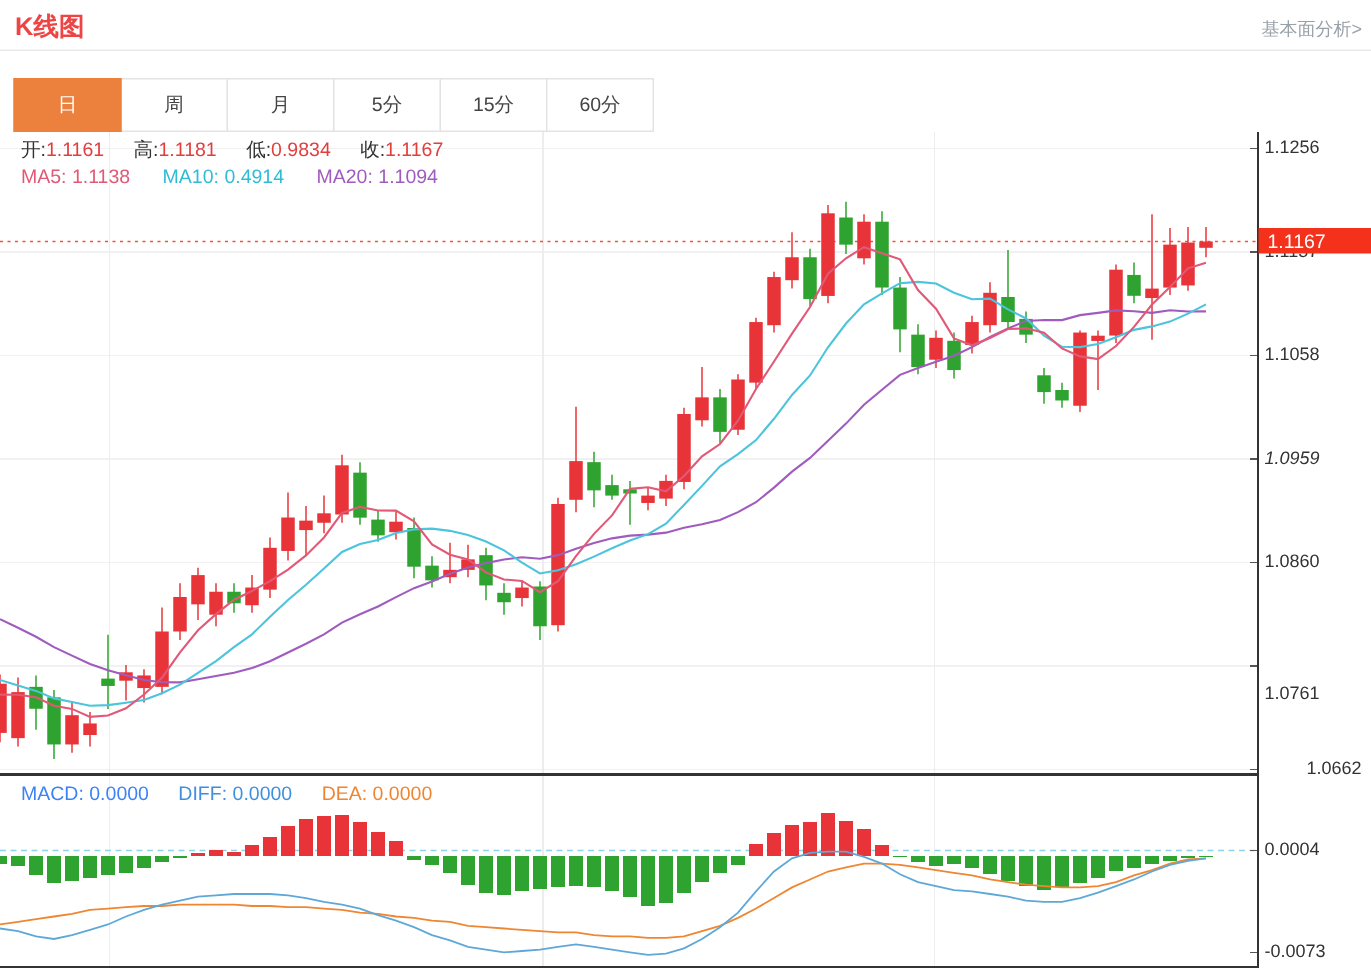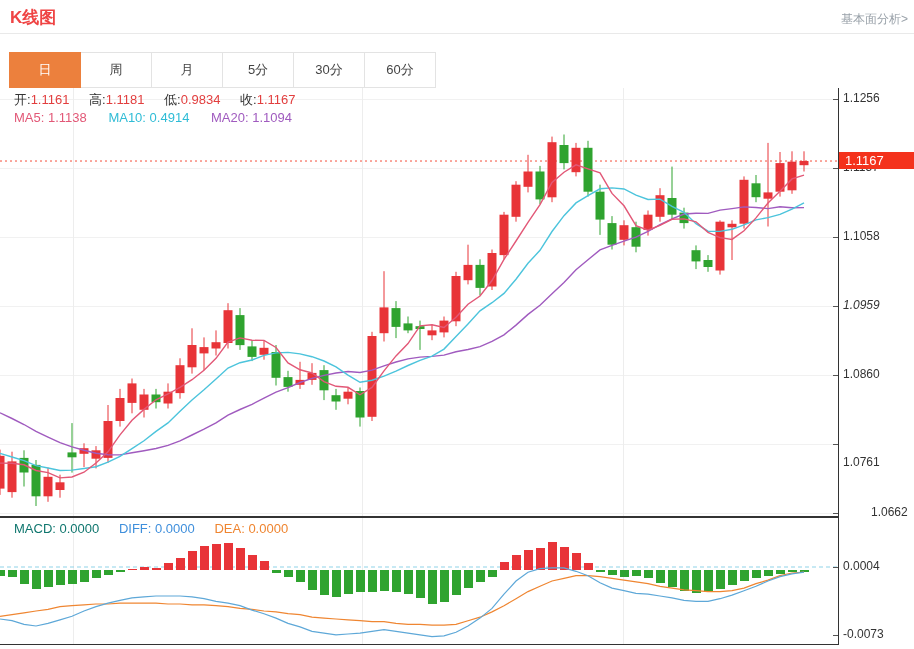--- a/index.html
+++ b/index.html
@@ -15,40 +15,40 @@
   #chart{position:absolute;left:0;top:0;z-index:1}
   .ohlc-row{position:absolute;left:14px;top:91px;font-size:13px;z-index:5;white-space:nowrap}
   .ohlc-row .pair{margin-right:16px}
   .ohlc-row .lbl{color:#333}
   .ohlc-row .val{color:#e23e3e}
   .ma-row{position:absolute;left:14px;top:110px;font-size:13px;z-index:5;white-space:nowrap}
   .ma-row .pair{margin-right:18px}
   .ma5c{color:#e25877}.ma10c{color:#2fbcd6}.ma20c{color:#a05bbf}
   .macd-row{position:absolute;left:14px;top:521px;font-size:13px;z-index:5;white-space:nowrap}
   .macd-row .pair{margin-right:16px}
-  .mmacd{color:#0f766e}.mdiff{color:#3f8fdc}.mdea{color:#ef8530}
+  .mmacd{color:#3b82f6}.mdiff{color:#3f8fdc}.mdea{color:#ef8530}
   .pricelabel{position:absolute;left:843px;font-size:12px;color:#333;z-index:3;white-space:nowrap}
   .macdlabel{position:absolute;left:843px;font-size:12px;color:#333;z-index:3;white-space:nowrap}
   .price-tag{position:absolute;left:839px;top:152px;width:75px;height:17px;line-height:17px;
              padding-left:6px;box-sizing:border-box;background:#f4321c;color:#fff;font-size:13px;
              z-index:6}
 </style>
 </head>
 <body>
 
 <div class="page-title">K线图</div>
 <div class="bfa-link">基本面分析&gt;</div>
 <div class="top-divider"></div>
 
 <div class="tabs" id="tabs">
     <div class="tab active">日</div>
     <div class="tab">周</div>
     <div class="tab">月</div>
     <div class="tab">5分</div>
-    <div class="tab">30分</div>
+    <div class="tab">15分</div>
     <div class="tab">60分</div>
   </div>
 
 <svg id="chart" width="914" height="649">
     <defs>
       <clipPath id="cm">
         <rect x="0" y="88" width="838" height="428"></rect>
       </clipPath>
       <clipPath id="cb">
         <rect x="0" y="518" width="838" height="127"></rect>

